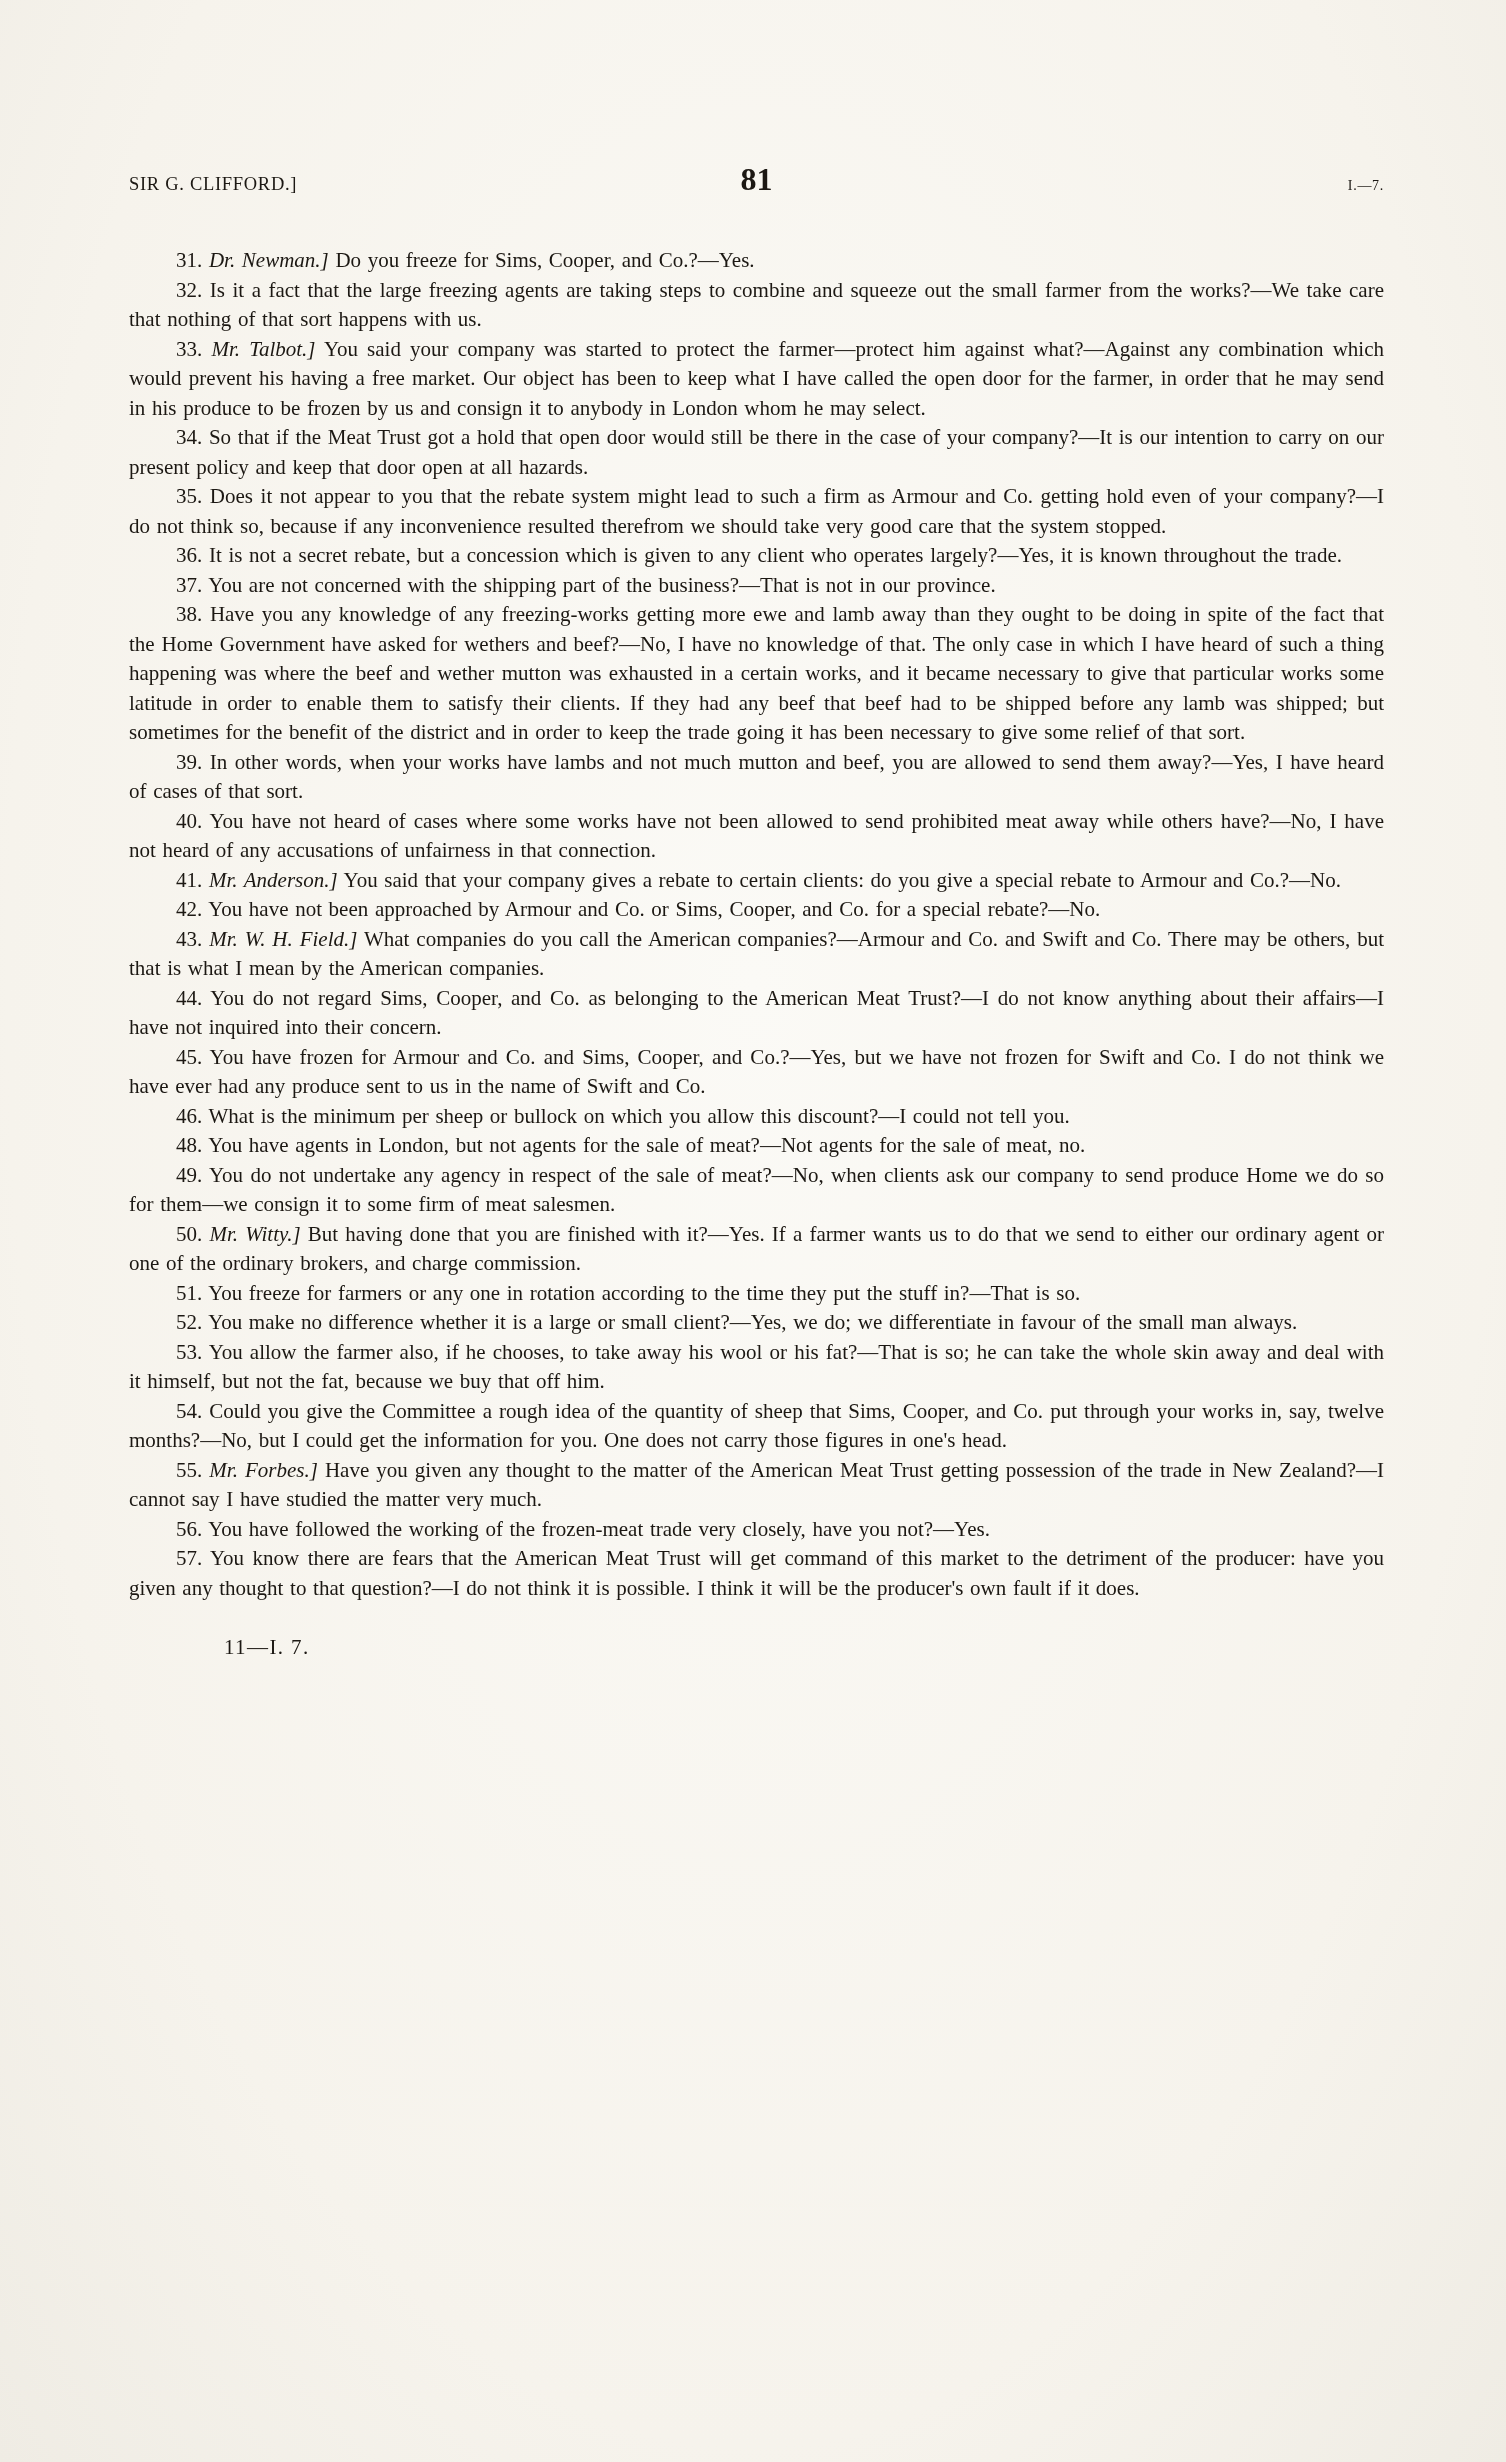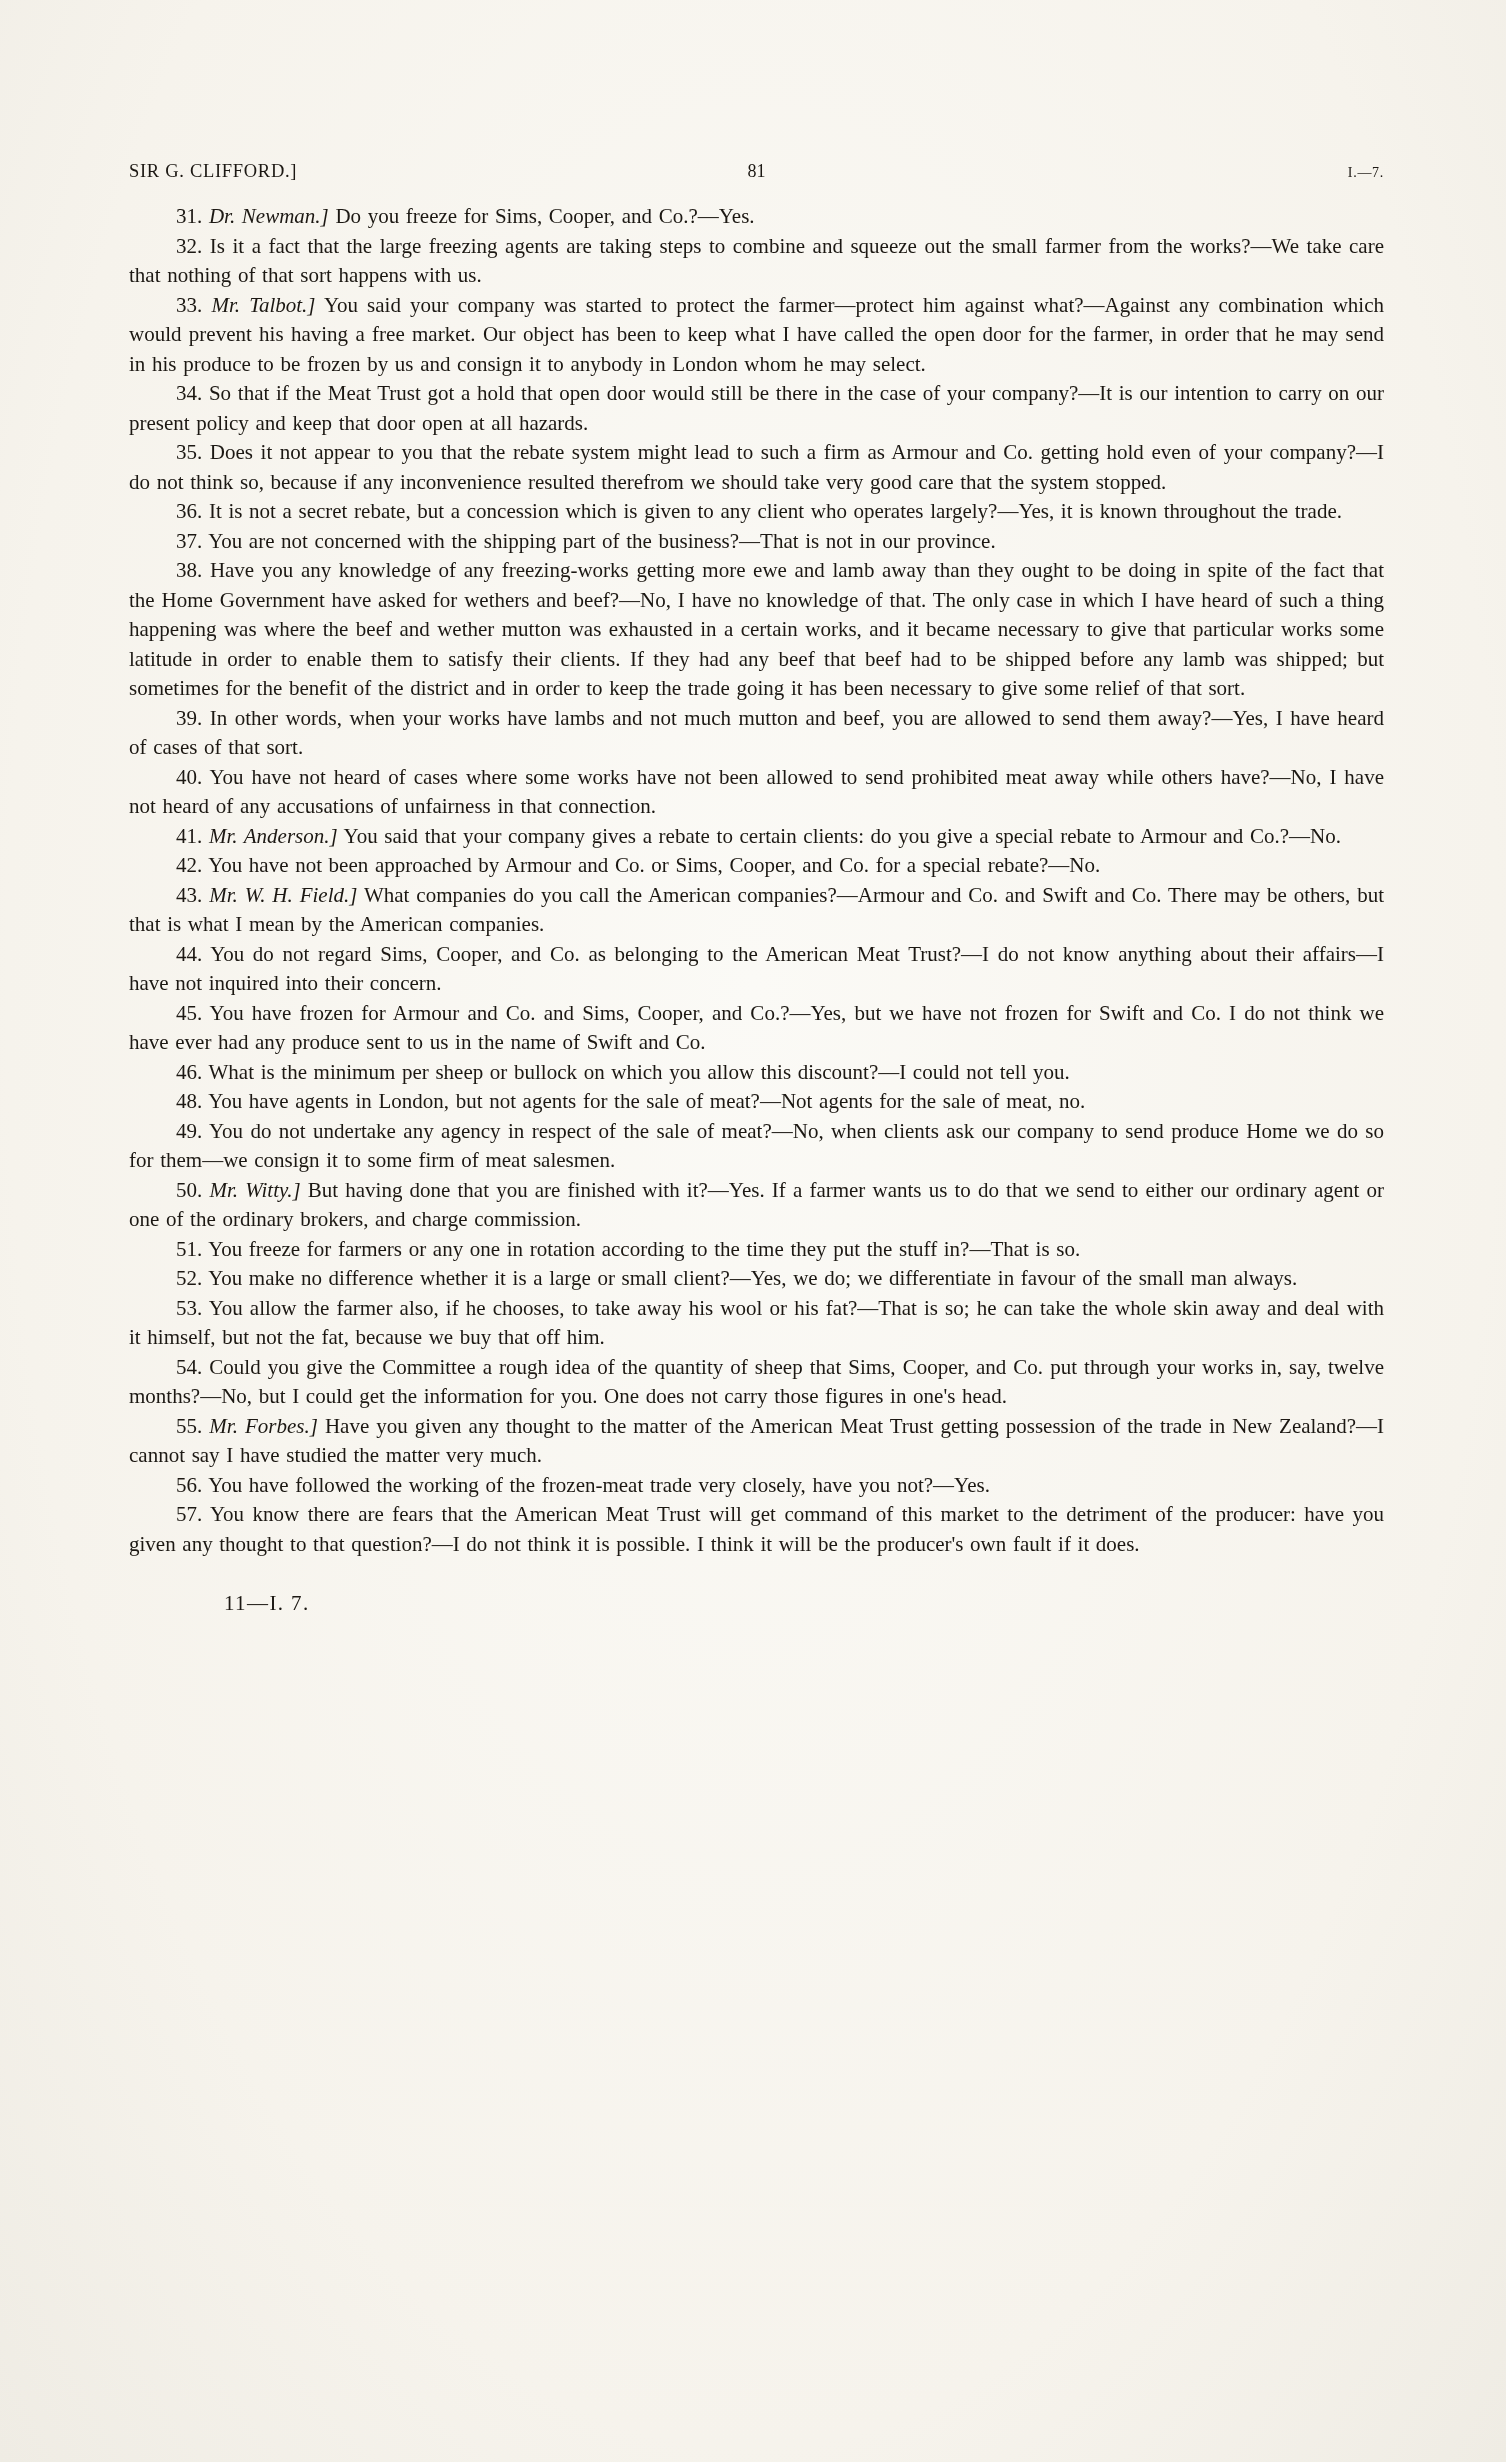--- a/index.html
+++ b/index.html
@@ -16,31 +16,32 @@
     background-image: radial-gradient(ellipse at 50% 40%, #fbfaf6 0%, #f6f3ec 70%, #efece4 100%);
     box-sizing: border-box;
     padding: 161px 122px 41px 129px;
     font-family: "Liberation Serif", "DejaVu Serif", serif;
     color: #1c1813;
   }
   .page-header {
     display: grid;
     grid-template-columns: 1fr auto 1fr;
     align-items: baseline;
-    margin-bottom: 20px;
+    margin-bottom: 48px;
     gap: 44px;
   }
   .header-left {
     font-size: 18.5px;
     letter-spacing: 0.7px;
     justify-self: start;
   }
   .header-page-number {
-    font-size: 18px;
+    font-size: 32px;
     justify-self: center;
+    font-weight: bold;
   }
   .header-right {
     font-size: 14px;
     justify-self: end;
     letter-spacing: 0.7px;
   }
   .testimony-body p.para {
     margin: 0;
     font-size: 21px;
     line-height: 29.5px;

